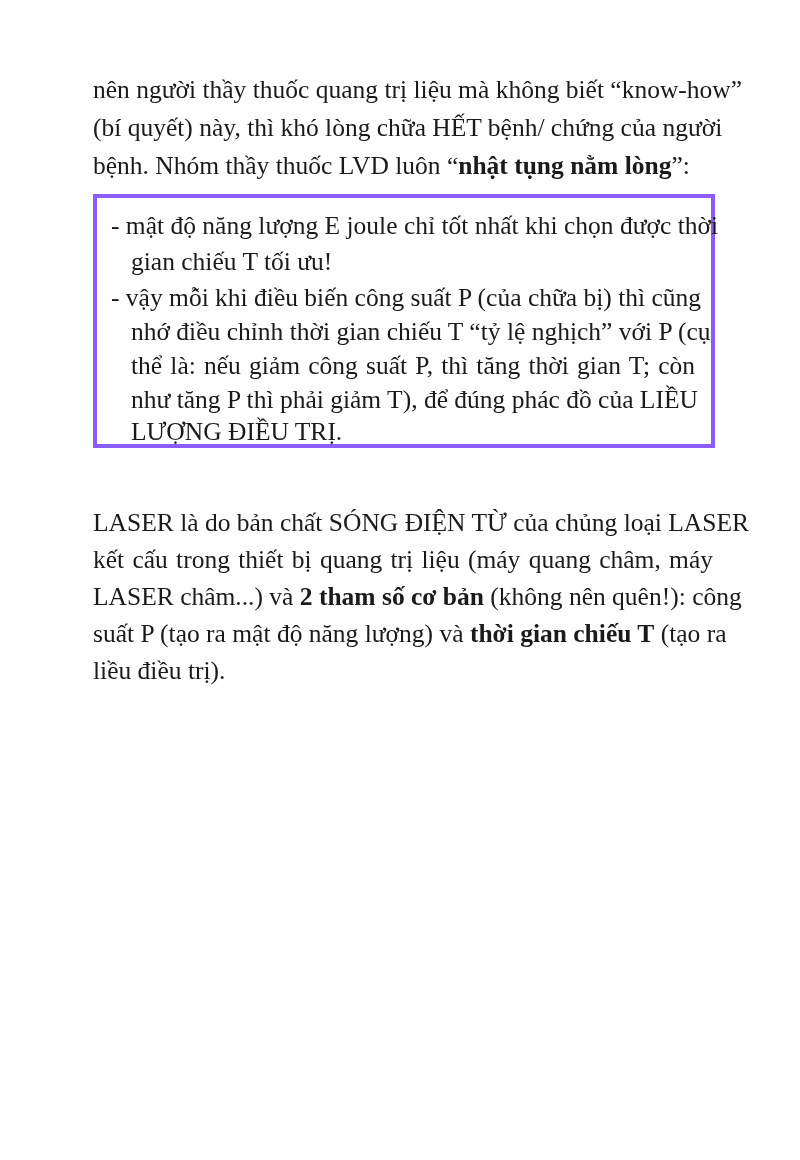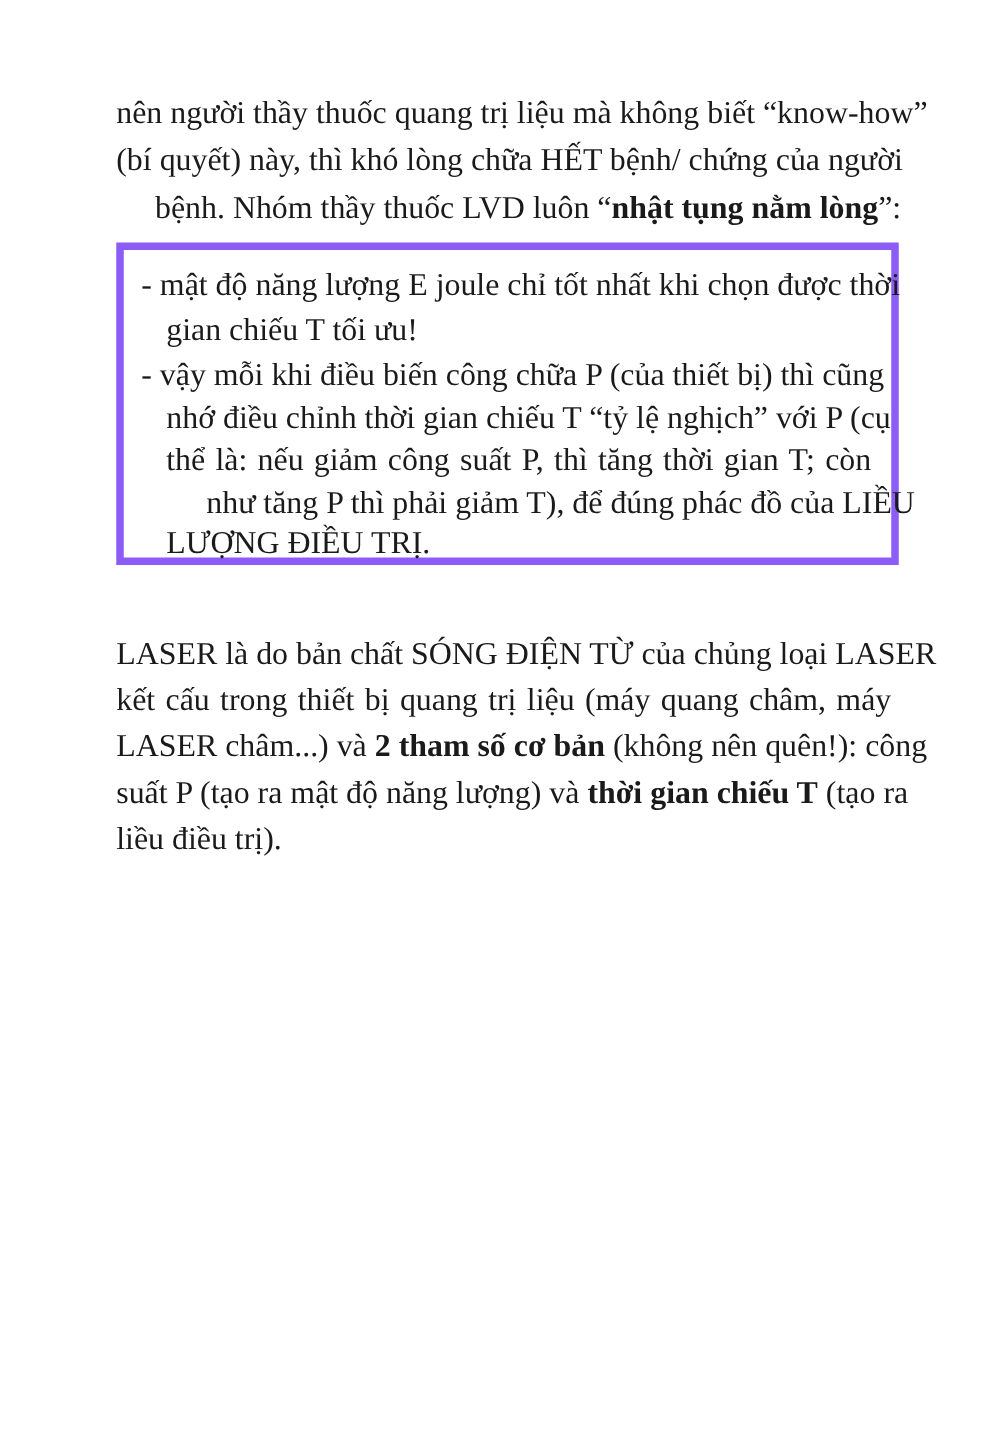--- a/index.html
+++ b/index.html
@@ -11,45 +11,45 @@
   .page { position: absolute; left: 3px; top: 0; width: 788px; height: 1160px; }
   .line {
     position: absolute; left: 90px; width: 620px; font-size: 25.5px;
     line-height: 36px; white-space: nowrap; text-align: justify;
     text-align-last: justify;
   }
   .line.last { text-align-last: left; }
   b { font-weight: bold; }
   .box {
     position: absolute; left: 90px; top: 194px; width: 614px; height: 246px;
-    border: 6px solid #8b5cf6;
+    border: 4px solid #8b5cf6;
   }
   .box .line { left: 14px; width: 584px; }
   .box .line.indent { left: 34px; width: 564px; }
   .pagenum {
     position: absolute; left: 0; width: 800px; top: 1066px; text-align: center;
     font-size: 18px; font-weight: bold;
   }
 </style>
 </head>
 <body>
 
 <div class="page">
 
   <div class="line" style="top:72px;">nên người thầy thuốc quang trị liệu mà không biết “know-how”</div>
   <div class="line" style="top:110px;">(bí quyết) này, thì khó lòng chữa HẾT bệnh/ chứng của người</div>
-  <div class="line last" style="top:148px;margin-left:31px;"><span>bệnh. Nhóm thầy thuốc LVD luôn “</span><b>nhật tụng nằm lòng</b><span>”:</span></div>
+  <div class="line last" style="top:148px;"><span>bệnh. Nhóm thầy thuốc LVD luôn “</span><b>nhật tụng nằm lòng</b><span>”:</span></div>
 
   <div class="box">
     <div class="line" style="top:10px;">- mật độ năng lượng E joule chỉ tốt nhất khi chọn được thời</div>
     <div class="line indent last" style="top:46px;">gian chiếu T tối ưu!</div>
-    <div class="line" style="top:82px;">- vậy mỗi khi điều biến công chữa P (của thiết bị) thì cũng</div>
+    <div class="line" style="top:82px;">- vậy mỗi khi điều biến công suất P (của chữa bị) thì cũng</div>
     <div class="line indent" style="top:116px;">nhớ điều chỉnh thời gian chiếu T “tỷ lệ nghịch” với P (cụ</div>
     <div class="line indent" style="top:150px;">thể là: nếu giảm công suất P, thì tăng thời gian T; còn</div>
-    <div class="line indent" style="top:184px;margin-left:32px;">như tăng P thì phải giảm T), để đúng phác đồ của LIỀU</div>
+    <div class="line indent" style="top:184px;">như tăng P thì phải giảm T), để đúng phác đồ của LIỀU</div>
     <div class="line indent last" style="top:216px;">LƯỢNG ĐIỀU TRỊ.</div>
   </div>
 
   <div class="line" style="top:542px;">kết cấu trong thiết bị quang trị liệu (máy quang châm, máy</div>
   <div class="line" style="top:505px;">LASER là do bản chất SÓNG ĐIỆN TỪ của chủng loại LASER</div>
   <div class="line" style="top:579px;"><span>LASER châm...) và </span><b>2 tham số cơ bản</b><span> (không nên quên!): công</span></div>
   <div class="line" style="top:616px;"><span>suất P (tạo ra mật độ năng lượng) và </span><b>thời gian chiếu T</b><span> (tạo ra</span></div>
   <div class="line last" style="top:653px;">liều điều trị).</div>
 
 </div>

